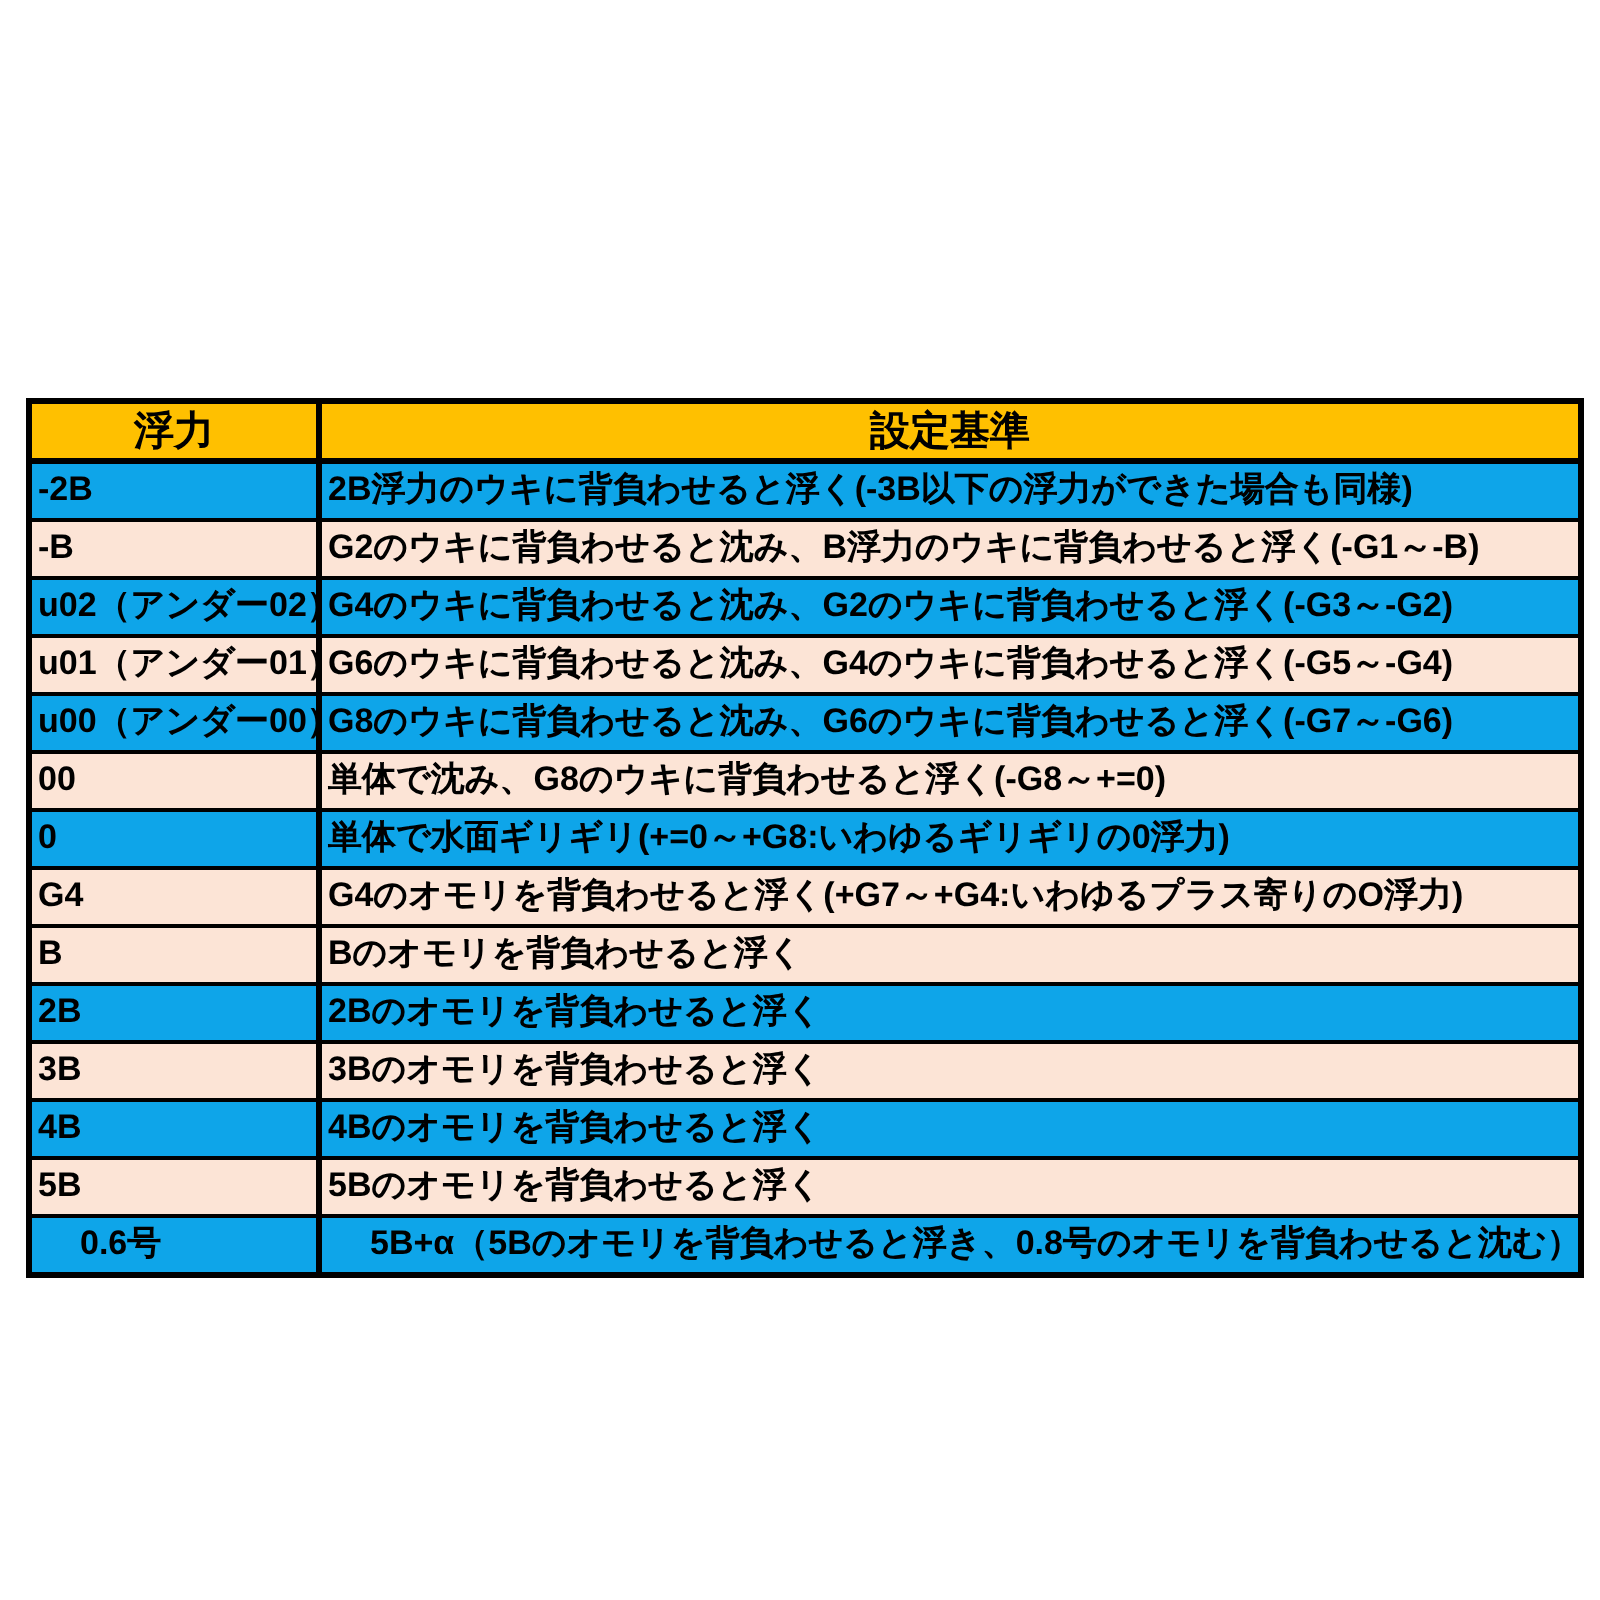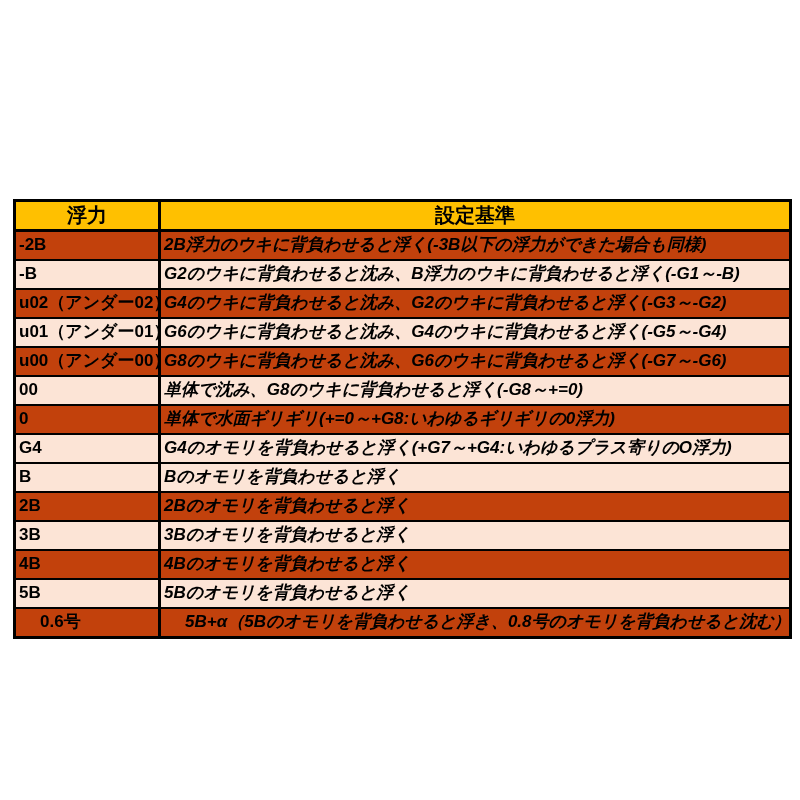--- a/index.html
+++ b/index.html
@@ -34,35 +34,35 @@
     font-size: 20px;
     font-weight: bold;
     height: 25px;
     text-align: center;
     vertical-align: middle;
     padding: 0;
     white-space: nowrap;
     overflow: hidden;
   }
   td {
-    background: #c2410c;
+    background: #0ea5e9;
     border: 2px solid #000000;
     border-left: 3px solid #000000;
     font-size: 17px;
     font-weight: bold;
     height: 27px;
     text-align: left;
     vertical-align: middle;
     padding: 0 2px 0 3px;
     line-height: 1.1;
     white-space: nowrap;
     overflow: hidden;
   }
   td:first-child { border-left: 3px solid #000000; }
-  td:last-child  { border-right: 3px solid #000000; font-style: italic; }
+  td:last-child  { border-right: 3px solid #000000; }
   tr.last td { border-bottom: 3px solid #000000; padding-left: 24px; }
   tr.alt td { background: #FCE4D6; }
 </style>
 </head>
 <body>
 
 <div class="page">
   <table class="buoyancy">
     <colgroup>
         <col class="c1">

